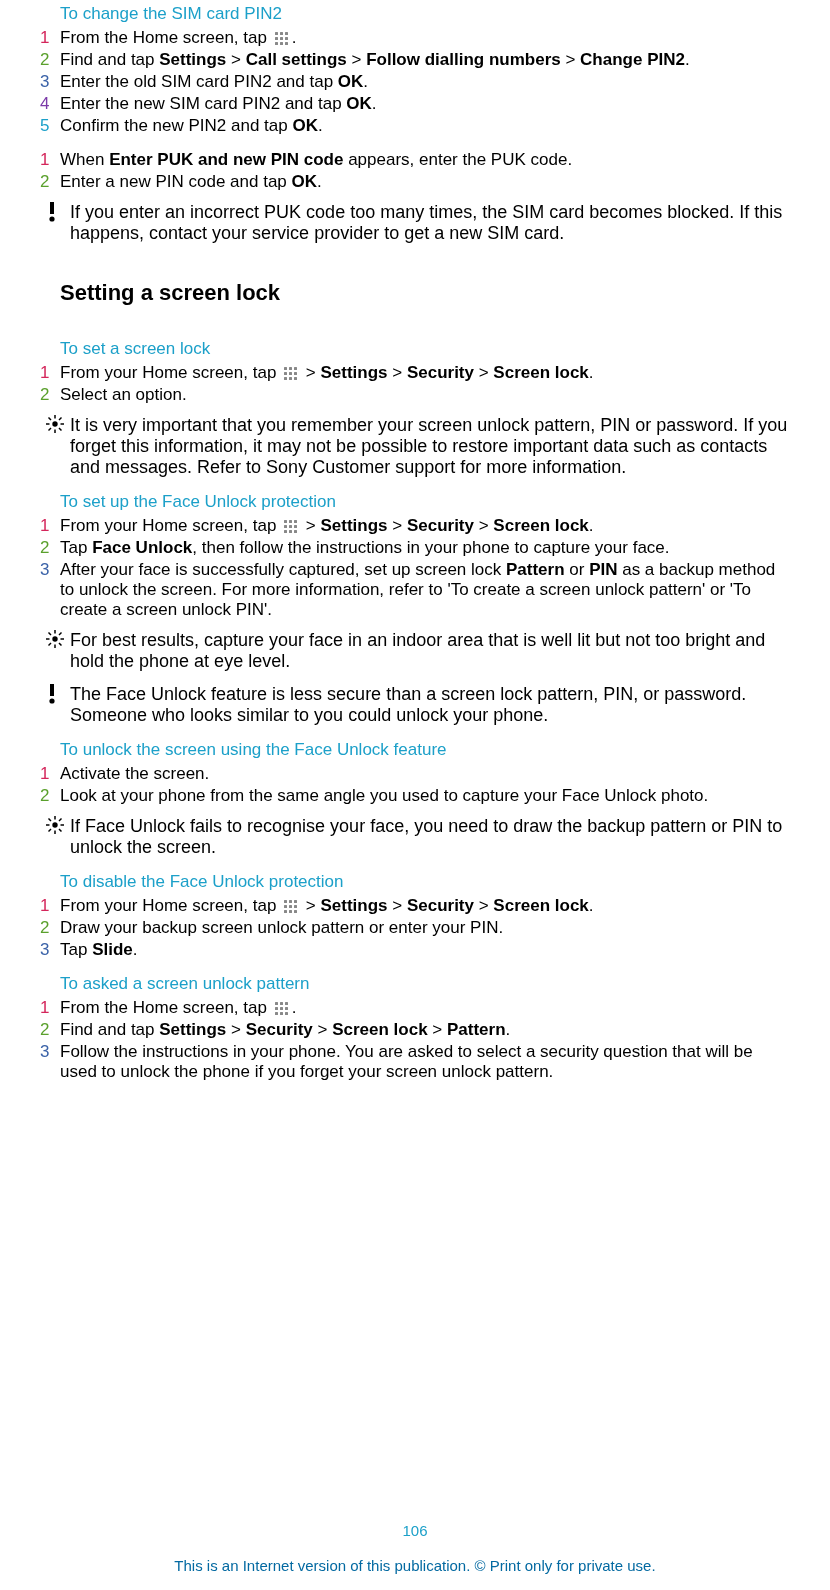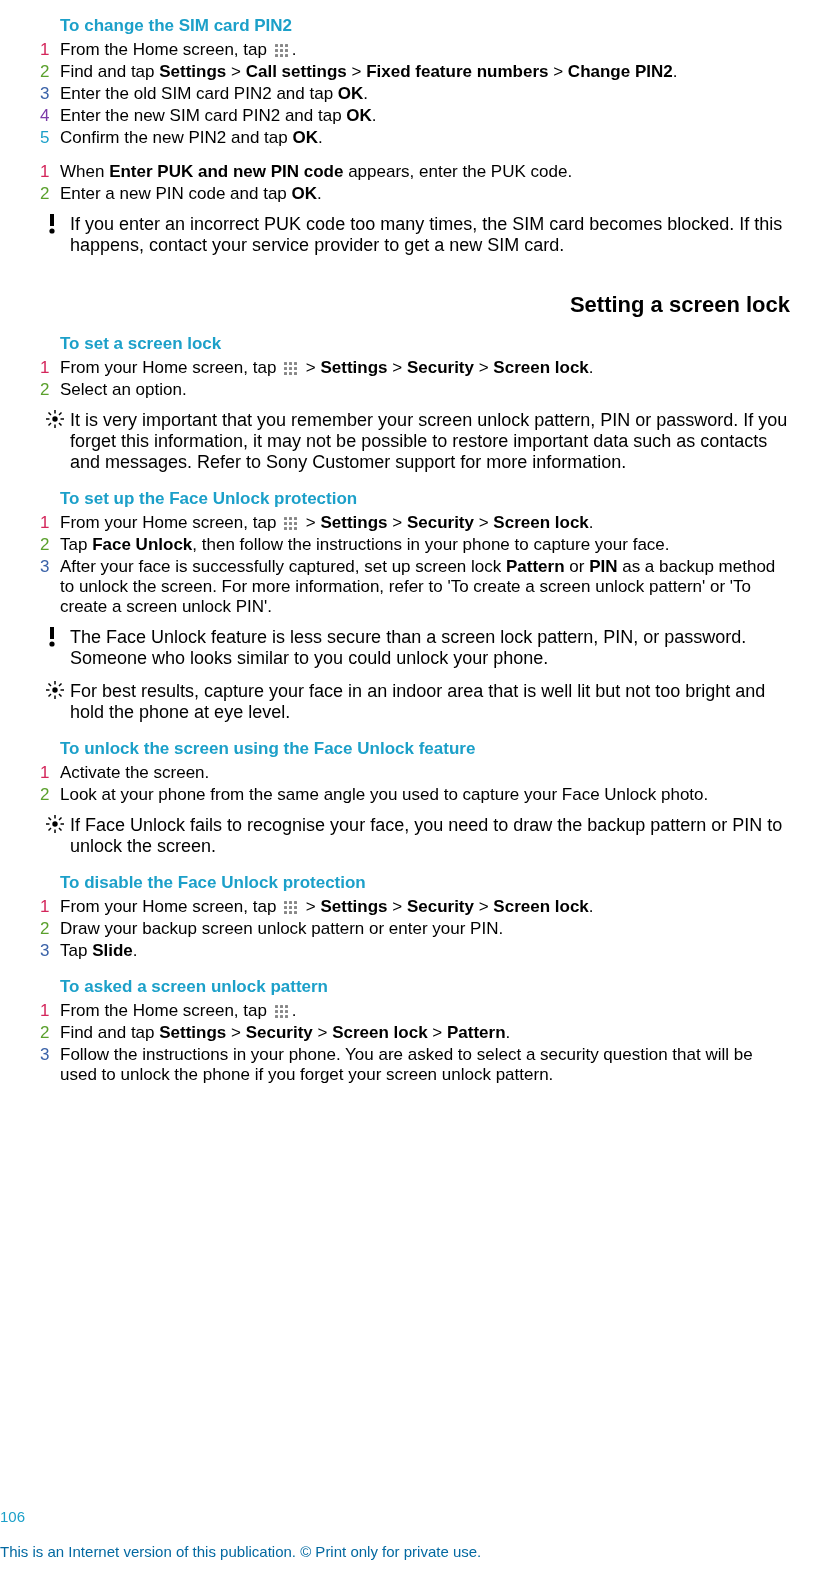--- a/index.html
+++ b/index.html
@@ -9,34 +9,33 @@
       font-family: Arial, Helvetica, sans-serif;
       font-size: 17px;
       background: #fff;
       color: #000;
       position: relative;
       padding: 0 20px 0 20px;
     }
     .content { padding-left: 20px; padding-right: 20px; }
     h3.sub-heading {
       color: #1ca0c9;
-      font-weight: bold;
+      font-weight: normal;
       font-size: 17px;
-      margin-top: 16px;
+      margin-top: 4px;
       margin-bottom: 4px;
       margin-left: 20px;
     }
     h2.main-heading {
       color: #000;
       font-weight: bold;
       font-size: 22px;
       margin-left: 20px;
       margin-top: 36px;
-      margin-bottom: 10px;
-      text-align: right;
+      margin-bottom: 33px;
     }
     .step-row {
       display: flex;
       align-items: flex-start;
       margin-bottom: 2px;
       padding-left: 0px;
     }
     .step-num {
       width: 20px;
       flex-shrink: 0;
@@ -76,23 +75,24 @@
       position: absolute;
       width: 3px; height: 3px;
       background: #888;
       border-radius: 0.5px;
     }
     .apps-icon .d1 { top:1px; left:1px; } .apps-icon .d2 { top:1px; left:6px; } .apps-icon .d3 { top:1px; left:11px; }
     .apps-icon .d4 { top:6px; left:1px; } .apps-icon .d5 { top:6px; left:6px; } .apps-icon .d6 { top:6px; left:11px; }
     .apps-icon .d7 { top:11px; left:1px; } .apps-icon .d8 { top:11px; left:6px; } .apps-icon .d9 { top:11px; left:11px; }
     .footer {
       position: absolute;
-      bottom: 30px;
+      bottom: 16px;
       left: 0;
       width: 100%;
+      text-align: center;
       font-size: 15px;
     }
     .page-num {
       color: #1ca0c9;
       margin-bottom: 18px;
     }
     .footer-text {
       color: #0369a1;
     }
   </style>
@@ -103,21 +103,21 @@
 
   <div class="section">
     <h3 class="sub-heading">To change the SIM card PIN2</h3>
     <div id="steps-changePin2">
         <div class="step-row">
           <div class="step-num c1">1</div>
           <div class="step-text">From the Home screen, tap <span class="apps-icon"><span class="d1"></span><span class="d2"></span><span class="d3"></span><span class="d4"></span><span class="d5"></span><span class="d6"></span><span class="d7"></span><span class="d8"></span><span class="d9"></span></span>.</div>
         </div>
         <div class="step-row">
           <div class="step-num c2">2</div>
-          <div class="step-text">Find and tap <b>Settings</b> &gt; <b>Call settings</b> &gt; <b>Fixed feature numbers</b> &gt; <b>Change PIN2</b>.</div>
+          <div class="step-text">Find and tap <b>Settings</b> &gt; <b>Call settings</b> &gt; <b>Follow dialling numbers</b> &gt; <b>Change PIN2</b>.</div>
         </div>
         <div class="step-row">
           <div class="step-num c3">3</div>
           <div class="step-text">Enter the old SIM card PIN2 and tap <b>OK</b>.</div>
         </div>
         <div class="step-row">
           <div class="step-num c4">4</div>
           <div class="step-text">Enter the new SIM card PIN2 and tap <b>OK</b>.</div>
         </div>
         <div class="step-row">
@@ -192,43 +192,43 @@
           <div class="step-num c2">2</div>
           <div class="step-text">Tap <b>Face Unlock</b>, then follow the instructions in your phone to capture your face.</div>
         </div>
         <div class="step-row">
           <div class="step-num c3">3</div>
           <div class="step-text">After your face is successfully captured, set up screen lock <b>Pattern</b> or <b>PIN</b> as a backup method to unlock the screen. For more information, refer to 'To create a screen unlock pattern' or 'To create a screen unlock PIN'.</div>
         </div>
       </div>
     <div class="note-row">
       <div class="note-icon">
-        <svg width="12" height="20" viewBox="0 0 12 20">
-            <rect x="4" y="0" width="4" height="12" fill="#000"></rect>
-            <circle cx="6" cy="17" r="2.6" fill="#000"></circle>
-          </svg>
-      </div>
-      <div class="note-text">The Face Unlock feature is less secure than a screen lock pattern, PIN, or password. Someone who looks similar to you could unlock your phone.</div>
-    </div>
-    <div class="note-row">
-      <div class="note-icon">
         <svg width="18" height="18" viewBox="0 0 18 18">
           <circle cx="9" cy="9" r="2.7" fill="#000"></circle>
           <line x1="9" y1="0" x2="9" y2="3.5" stroke="#000" stroke-width="1.5"></line>
           <line x1="9" y1="14.5" x2="9" y2="18" stroke="#000" stroke-width="1.5"></line>
           <line x1="0" y1="9" x2="3.5" y2="9" stroke="#000" stroke-width="1.5"></line>
           <line x1="14.5" y1="9" x2="18" y2="9" stroke="#000" stroke-width="1.5"></line>
           <line x1="2.5" y1="2.5" x2="5" y2="5" stroke="#000" stroke-width="1.5"></line>
           <line x1="13" y1="13" x2="15.5" y2="15.5" stroke="#000" stroke-width="1.5"></line>
           <line x1="2.5" y1="15.5" x2="5" y2="13" stroke="#000" stroke-width="1.5"></line>
           <line x1="13" y1="5" x2="15.5" y2="2.5" stroke="#000" stroke-width="1.5"></line>
         </svg>
       </div>
       <div class="note-text">For best results, capture your face in an indoor area that is well lit but not too bright and hold the phone at eye level.</div>
     </div>
+    <div class="note-row">
+      <div class="note-icon">
+        <svg width="12" height="20" viewBox="0 0 12 20">
+            <rect x="4" y="0" width="4" height="12" fill="#000"></rect>
+            <circle cx="6" cy="17" r="2.6" fill="#000"></circle>
+          </svg>
+      </div>
+      <div class="note-text">The Face Unlock feature is less secure than a screen lock pattern, PIN, or password. Someone who looks similar to you could unlock your phone.</div>
+    </div>
   </div>
 
   <div class="section">
     <h3 class="sub-heading">To unlock the screen using the Face Unlock feature</h3>
     <div id="steps-unlockFace">
         <div class="step-row">
           <div class="step-num c1">1</div>
           <div class="step-text">Activate the screen.</div>
         </div>
         <div class="step-row">

